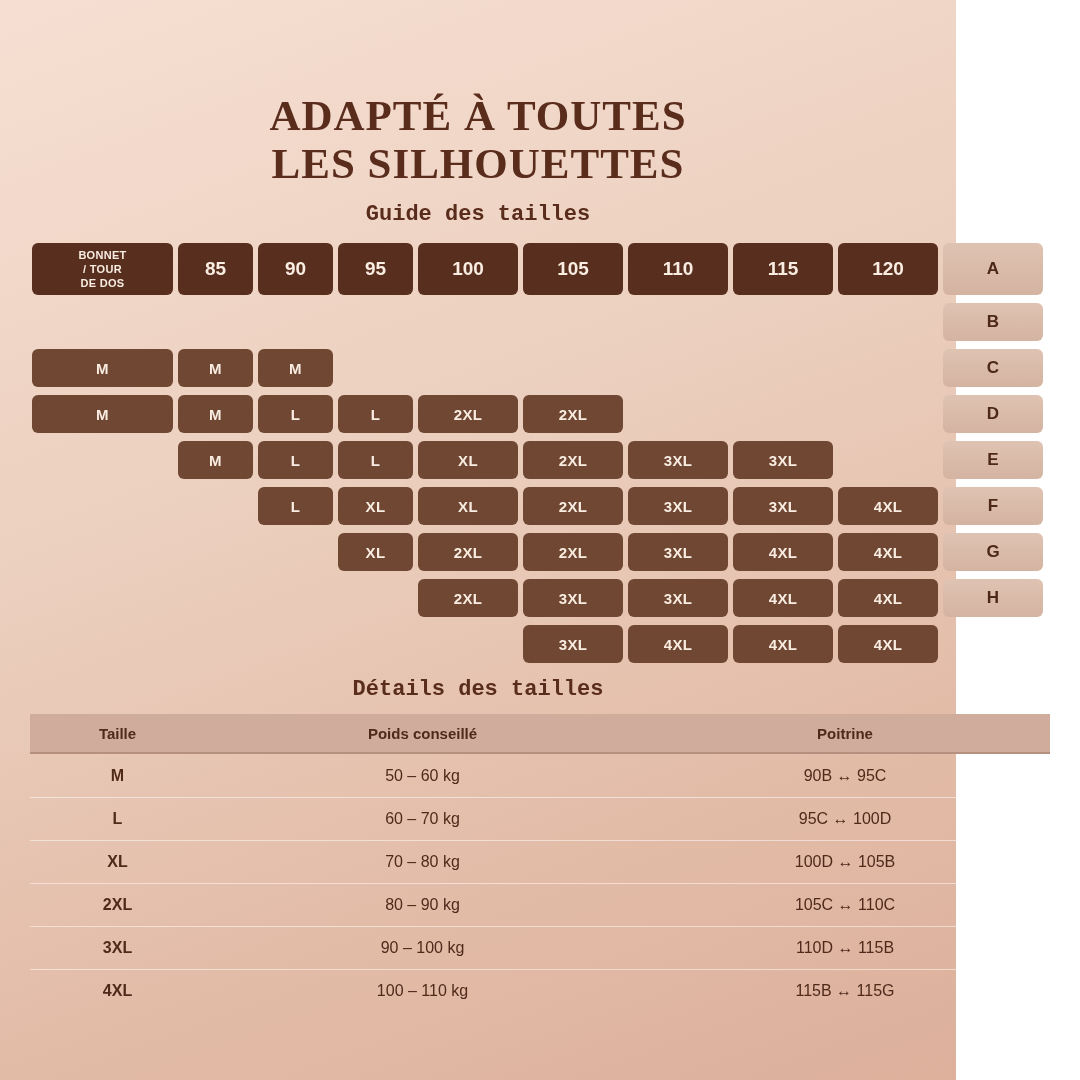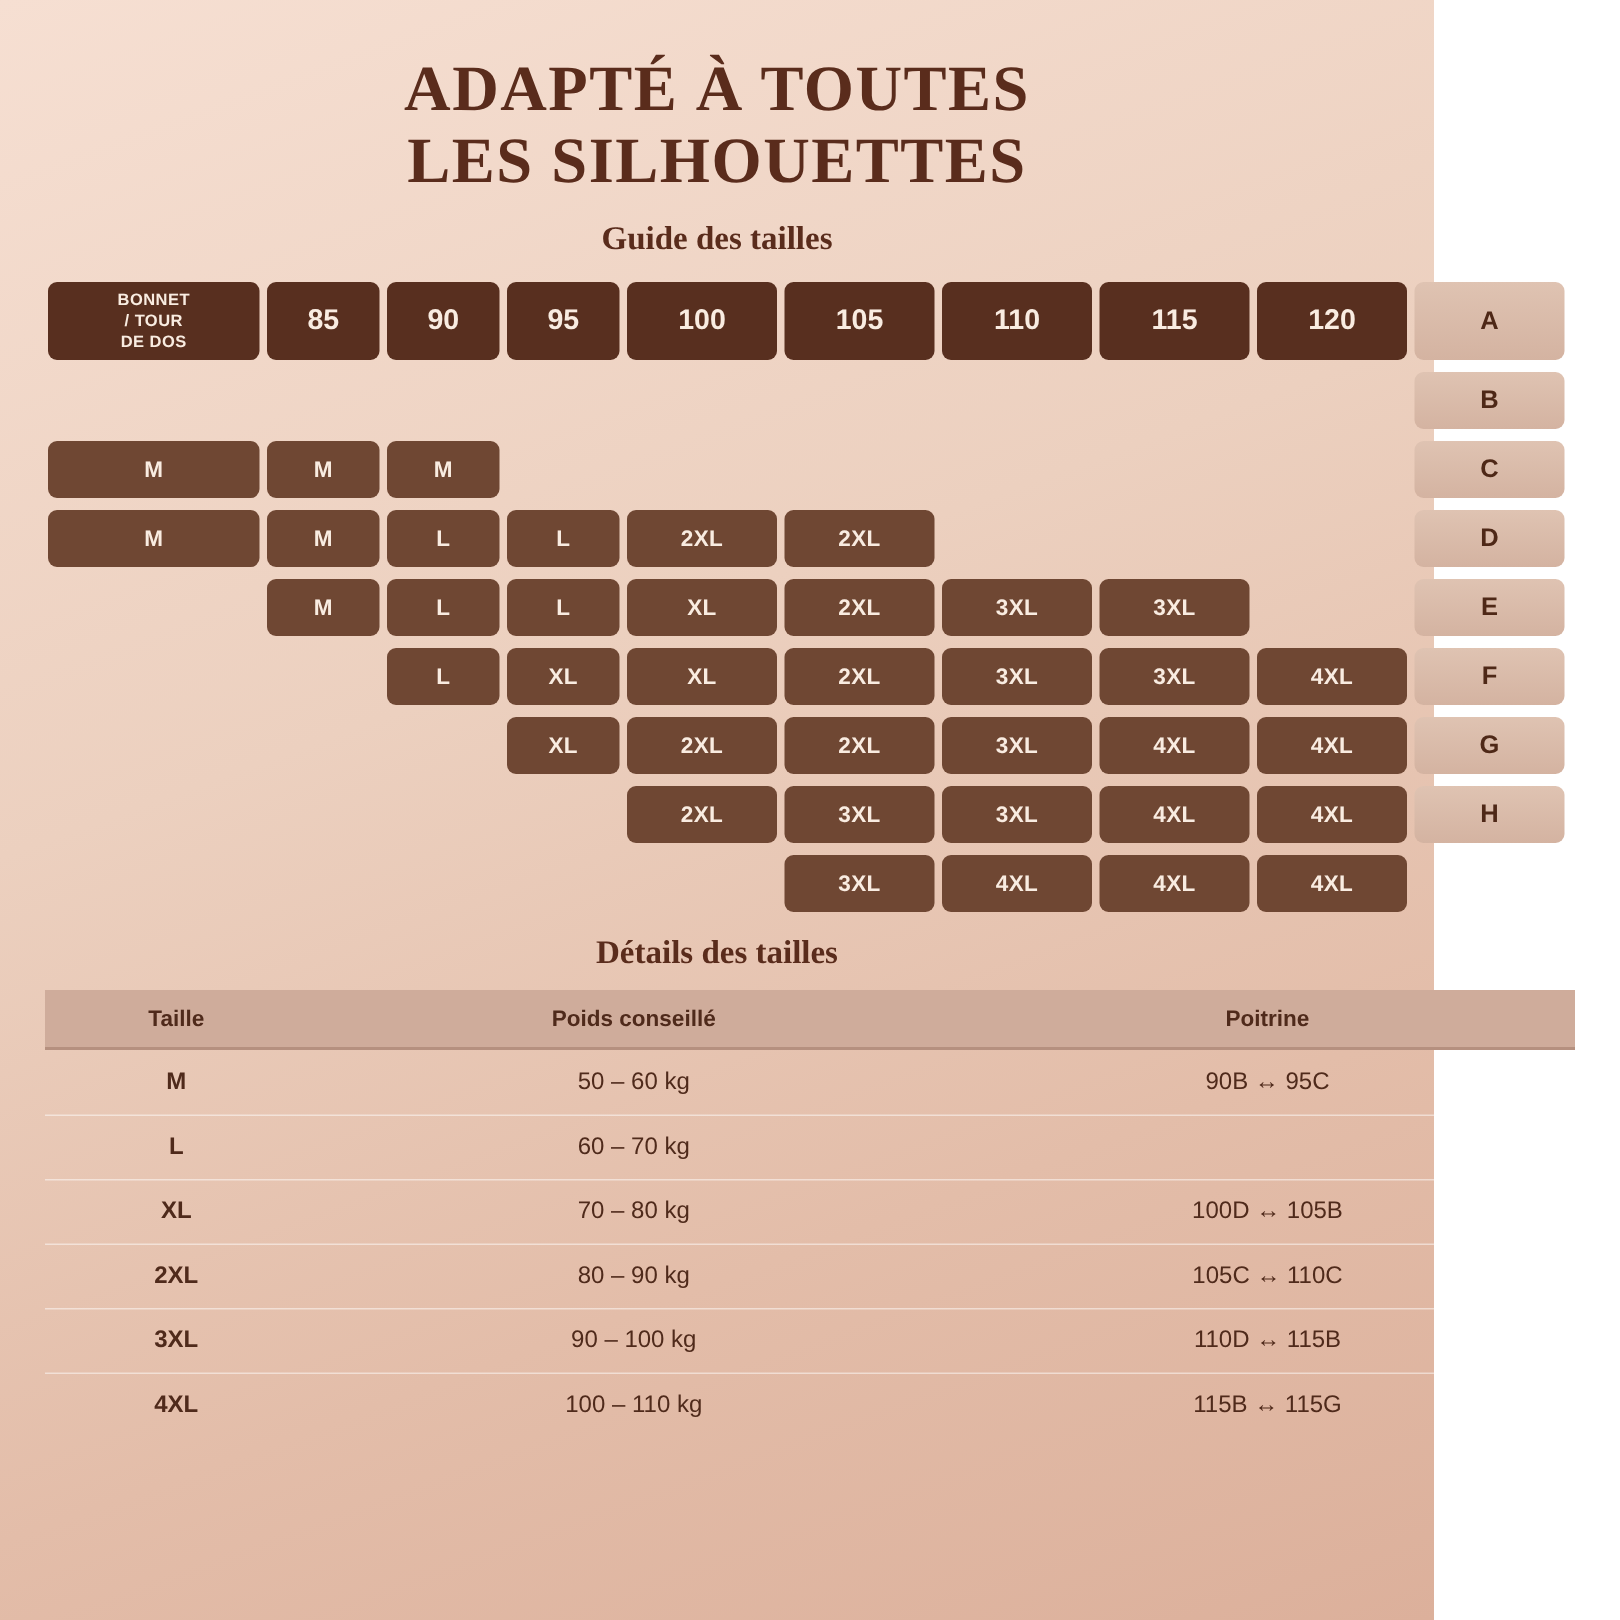--- a/index.html
+++ b/index.html
@@ -4,34 +4,34 @@
 <style>
   * { margin: 0; padding: 0; box-sizing: border-box; }
   html, body { width: 1080px; height: 1080px; }
   body {
     font-family: "Liberation Sans", sans-serif;
     overflow: hidden;
   }
   .page {
     width: 956px; height: 1080px;
     background: linear-gradient(160deg, #f6dfd2 0%, #ecd0bf 40%, #e3bda9 72%, #dcb09b 100%);
-    padding-top: 36px;
+    padding-top: 92px;
   }
   
   .main-title {
     font-family: "Liberation Serif", serif;
     font-weight: 700;
     font-size: 43px;
     line-height: 1.12;
     letter-spacing: 1px;
     text-align: center;
     color: #5a2c1c;
   }
   .section-heading {
-    font-family: Liberation Serif, serif;
+    font-family: Liberation Mono, monospace;
     font-weight: 700;
     font-size: 22px;
     text-align: center;
     color: #5a2c1c;
   }
   .guide-heading { margin-top: 14px; }
   .details-heading { margin-top: 14px; }
   
   .size-grid {
     margin: 16px 0 0 32px;
@@ -216,20 +216,21 @@
       </div>
     <div id="detailsRows">
         <div class="details-row">
           <div class="col-size">M</div>
           <div class="col-weight">50 – 60 kg</div>
           <div class="col-bust">90B ↔ 95C</div>
         </div>
         <div class="details-row">
           <div class="col-size">L</div>
           <div class="col-weight">60 – 70 kg</div>
+          <div class="col-bust">95C ↔ 100D</div>
         </div>
         <div class="details-row">
           <div class="col-size">XL</div>
           <div class="col-weight">70 – 80 kg</div>
           <div class="col-bust">100D ↔ 105B</div>
         </div>
         <div class="details-row">
           <div class="col-size">2XL</div>
           <div class="col-weight">80 – 90 kg</div>
           <div class="col-bust">105C ↔ 110C</div>

